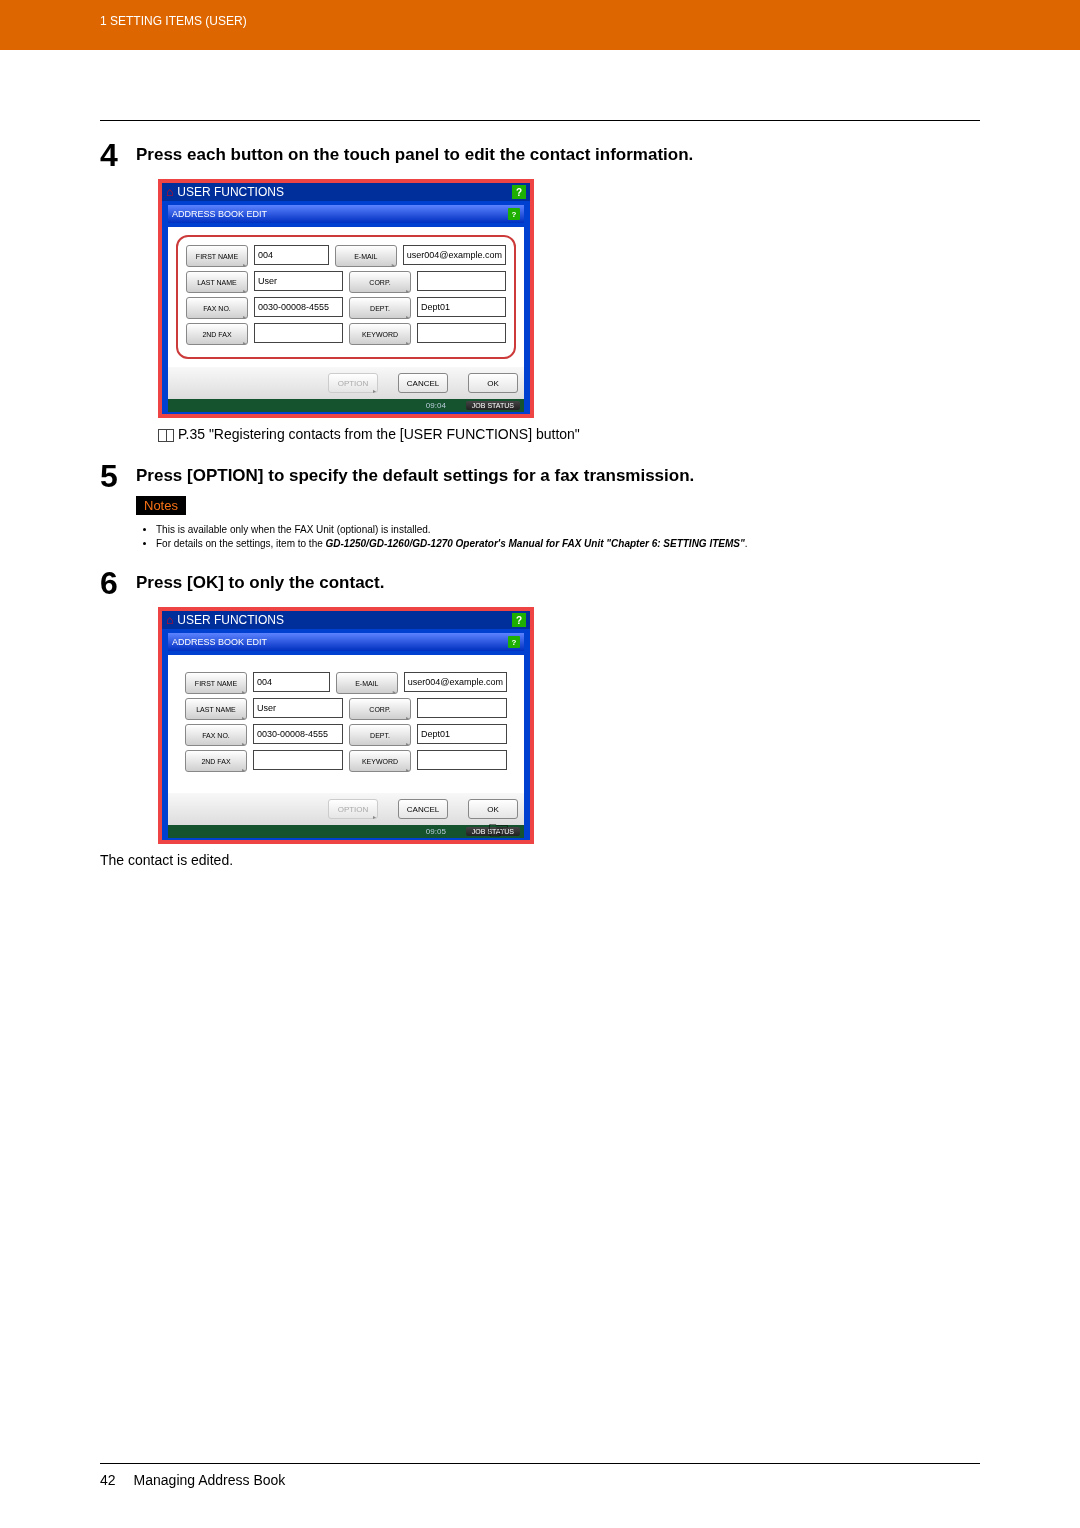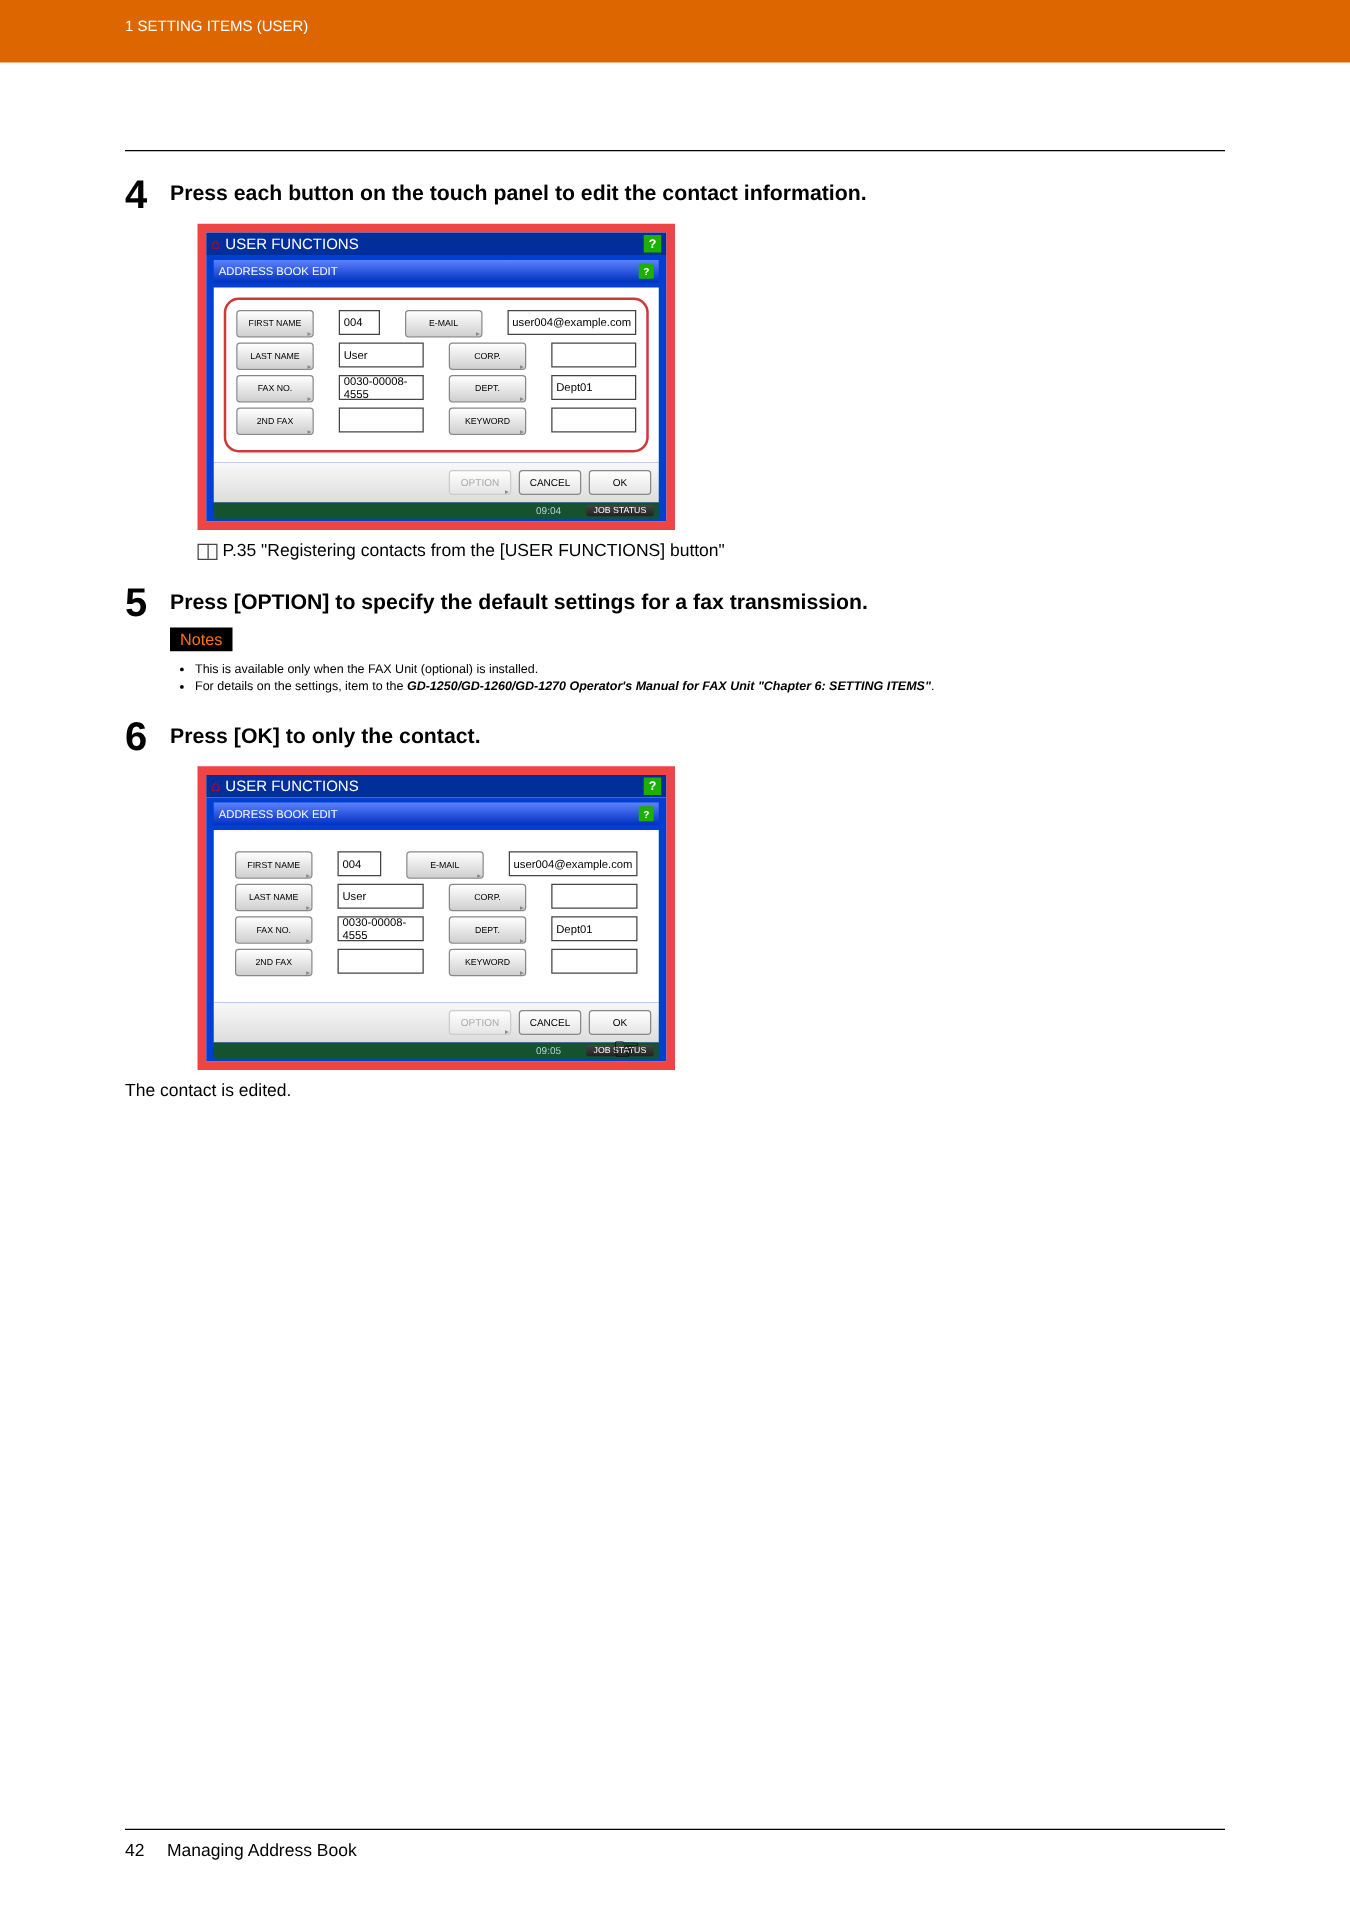--- a/index.html
+++ b/index.html
@@ -8,36 +8,36 @@
 .top-label{position:absolute;left:100px;top:14px;font-size:12px;font-weight:normal;color:#fff}
 .page{padding:70px 100px 0 100px}
 hr.rule{border:none;border-top:1px solid #000;margin:0 0 18px 0}
 .step{display:flex;align-items:flex-start;margin-bottom:4px}
 .step-num{font-size:32px;font-weight:bold;width:36px;line-height:1}
 .step-body{flex:1}
 .step-title{font-size:17px;font-weight:bold;margin-top:6px}
 .indent{margin-left:58px}
 .panel-wrap{margin:8px 0 8px 58px}
 
-.panel{width:368px;border:7px solid #ef4444;position:relative;background:#fff}
+.panel{width:368px;border:4px solid #ef4444;position:relative;background:#fff}
 .panel-titlebar{background:#002f9c;color:#fff;font-size:12px;padding:2px 4px;display:flex;justify-content:space-between;align-items:center}
 .panel-titlebar .icon{color:#e00;font-weight:bold;margin-right:4px}
 .panel-help{background:#1db000;color:#fff;font-size:10px;width:14px;height:14px;display:inline-flex;align-items:center;justify-content:center;font-weight:bold}
 .panel-inner{background:#0040d0;padding:4px 6px 2px 6px}
 .panel-head{background:linear-gradient(#5c82ff,#0030c0);color:#fff;font-size:9px;padding:3px 4px;display:flex;justify-content:space-between;align-items:center}
 .panel-help-sm{background:#1db000;color:#fff;font-size:8px;width:12px;height:12px;display:inline-flex;align-items:center;justify-content:center;font-weight:bold;border-radius:1px}
 .panel-body{background:#fff;padding:8px;margin-top:4px}
 .fields{border:1px solid transparent;padding:8px}
 .fields.hilite{border:2px solid #cc3a3a;border-radius:12px}
-.frow{display:flex;gap:20px;margin-bottom:4px}
+.frow{display:flex;gap:6px;margin-bottom:4px}
 .fbtn{width:60px;height:20px;font-size:7px;background:linear-gradient(#fff,#cfcfcf);border:1px solid #888;border-radius:3px;display:flex;align-items:center;justify-content:center;position:relative}
 .fbtn::after{content:"▸";position:absolute;bottom:-2px;right:1px;font-size:6px;color:#888}
 .fval{flex:1;height:20px;font-size:9px;border:1px solid #444;padding:2px 3px;box-sizing:border-box;display:flex;align-items:center}
 .fval.short{max-width:108px}
-.panel-actions{background:linear-gradient(#f8f8f8,#ddd);padding:6px;display:flex;justify-content:flex-end;gap:6px}
+.panel-actions{background:linear-gradient(#f8f8f8,#ddd);padding:6px;display:flex;justify-content:flex-end;gap:20px}
 .pbtn{font-size:8px;min-width:48px;height:18px;border:1px solid #888;border-radius:3px;background:linear-gradient(#fff,#e5e5e5);display:flex;align-items:center;justify-content:center;position:relative}
 .pbtn.opt::after{content:"▸";position:absolute;bottom:-2px;right:1px;font-size:6px;color:#888}
 .pbtn.muted{color:#aaa;border-color:#ccc}
 .panel-status{background:#14532d;color:#bcd;font-size:8px;padding:2px 4px;display:flex;justify-content:flex-end;gap:20px;align-items:center}
 .status-chip{background:linear-gradient(#444,#222);color:#fff;font-size:7px;padding:1px 6px;border-radius:2px}
 
 .body-line{font-size:14px;margin:2px 0}
 .ref-line{font-size:14px}
 .book-icon{display:inline-block;width:14px;height:11px;border:1px solid #444;margin-right:4px;vertical-align:middle;position:relative}
 .book-icon::after{content:"";position:absolute;left:50%;top:0;bottom:0;border-left:1px solid #444}

